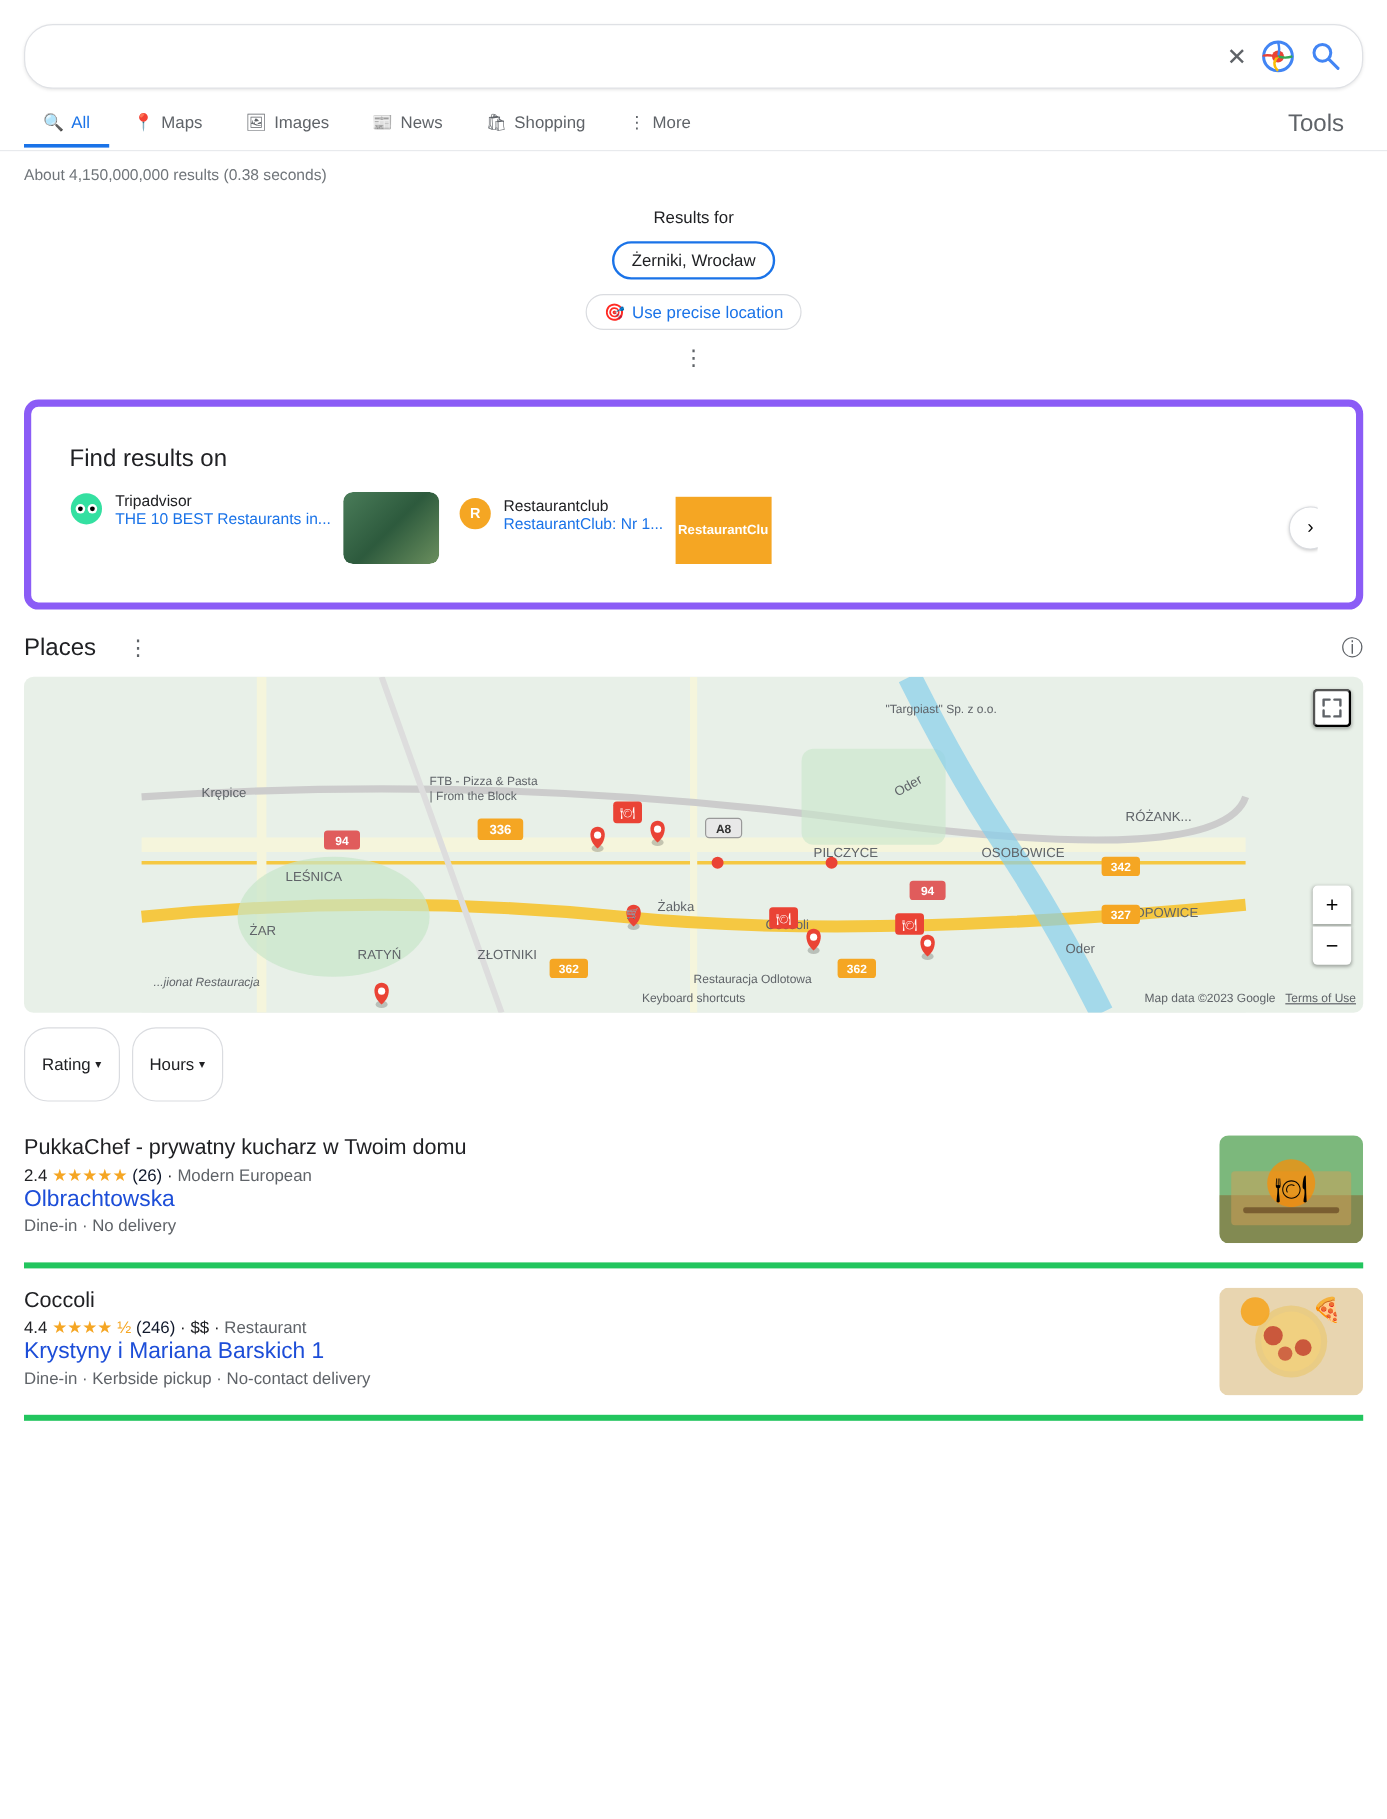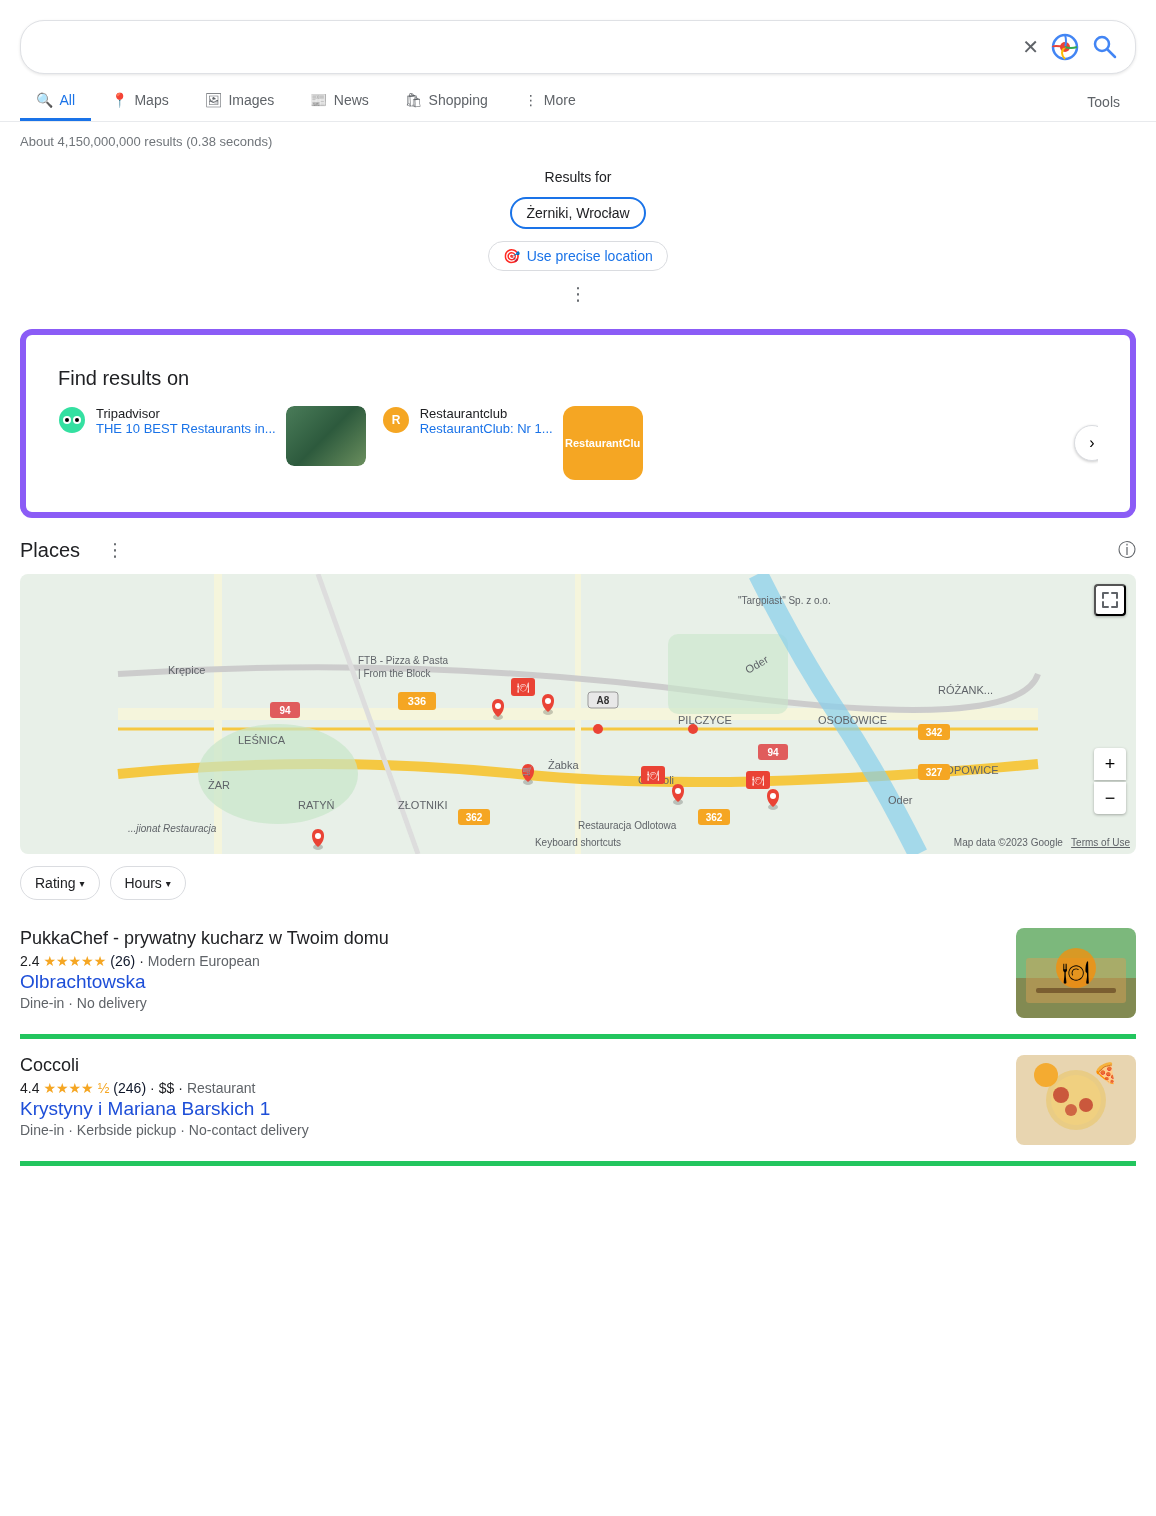--- a/index.html
+++ b/index.html
@@ -85,21 +85,21 @@
     .nav-tab-icon {
       font-size: 14px;
     }
     .nav-tools {
       margin-left: auto;
       display: flex;
       align-items: center;
     }
     .tools-btn {
       padding: 10px 16px;
-      font-size: 14px;
+      font-size: 20px;
       color: #5f6368;
       cursor: pointer;
       background: none;
       border: none;
     }
 
     
     .results-info {
       padding: 12px 20px;
       font-size: 13px;
@@ -158,21 +158,21 @@
       padding: 32px;
       overflow: hidden;
     }
     .find-results-title {
       font-size: 20px;
       font-weight: 500;
       margin-bottom: 16px;
     }
     .find-results-items {
       display: flex;
-      align-items: flex-start;
+      align-items: flex-end;
       gap: 16px;
       overflow: hidden;
       position: relative;
     }
     .find-result-item {
       display: flex;
       align-items: flex-start;
       gap: 10px;
       min-width: 300px;
       flex-shrink: 0;
@@ -197,22 +197,22 @@
     }
     .find-result-image {
       width: 80px;
       height: 60px;
       border-radius: 8px;
       overflow: hidden;
       flex-shrink: 0;
     }
     .find-result-image-rc {
       width: 80px;
-      height: 74px;
-      border-radius: 12px;
+      height: 56px;
+      border-radius: 0;
       background: #f5a623;
       display: flex;
       align-items: center;
       justify-content: center;
       font-size: 11px;
       font-weight: bold;
       color: #fff;
       flex-shrink: 0;
     }
     .find-result-img-landscape {
@@ -339,21 +339,21 @@
       display: flex;
       gap: 10px;
       padding: 12px 0;
     }
     .filter-chip {
       display: flex;
       align-items: center;
       gap: 4px;
       border: 1px solid #dadce0;
       border-radius: 20px;
-      padding: 8px 14px;
+      padding: 22px 14px;
       font-size: 14px;
       color: #202124;
       background: #fff;
       cursor: pointer;
     }
     .filter-chip-arrow {
       font-size: 10px;
     }
 
     

